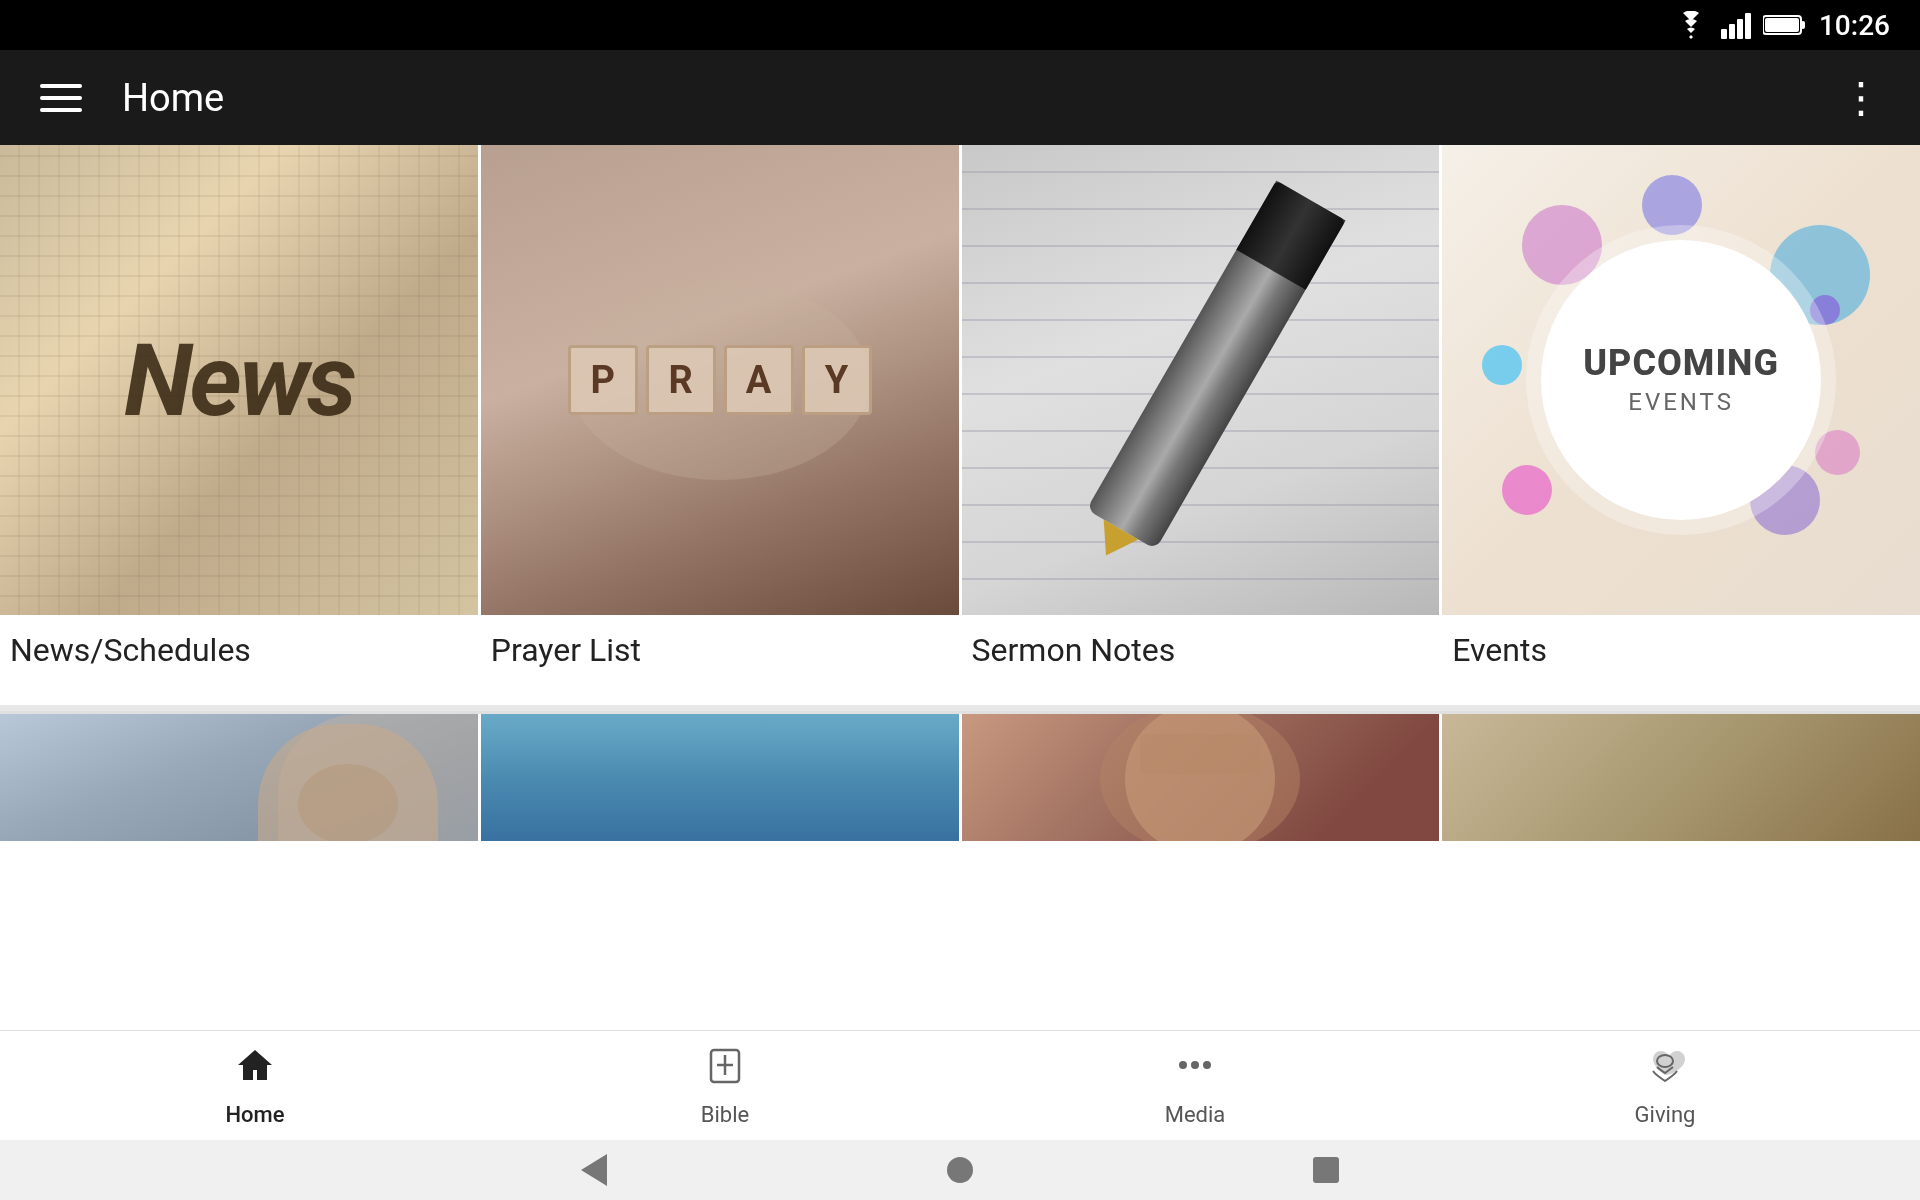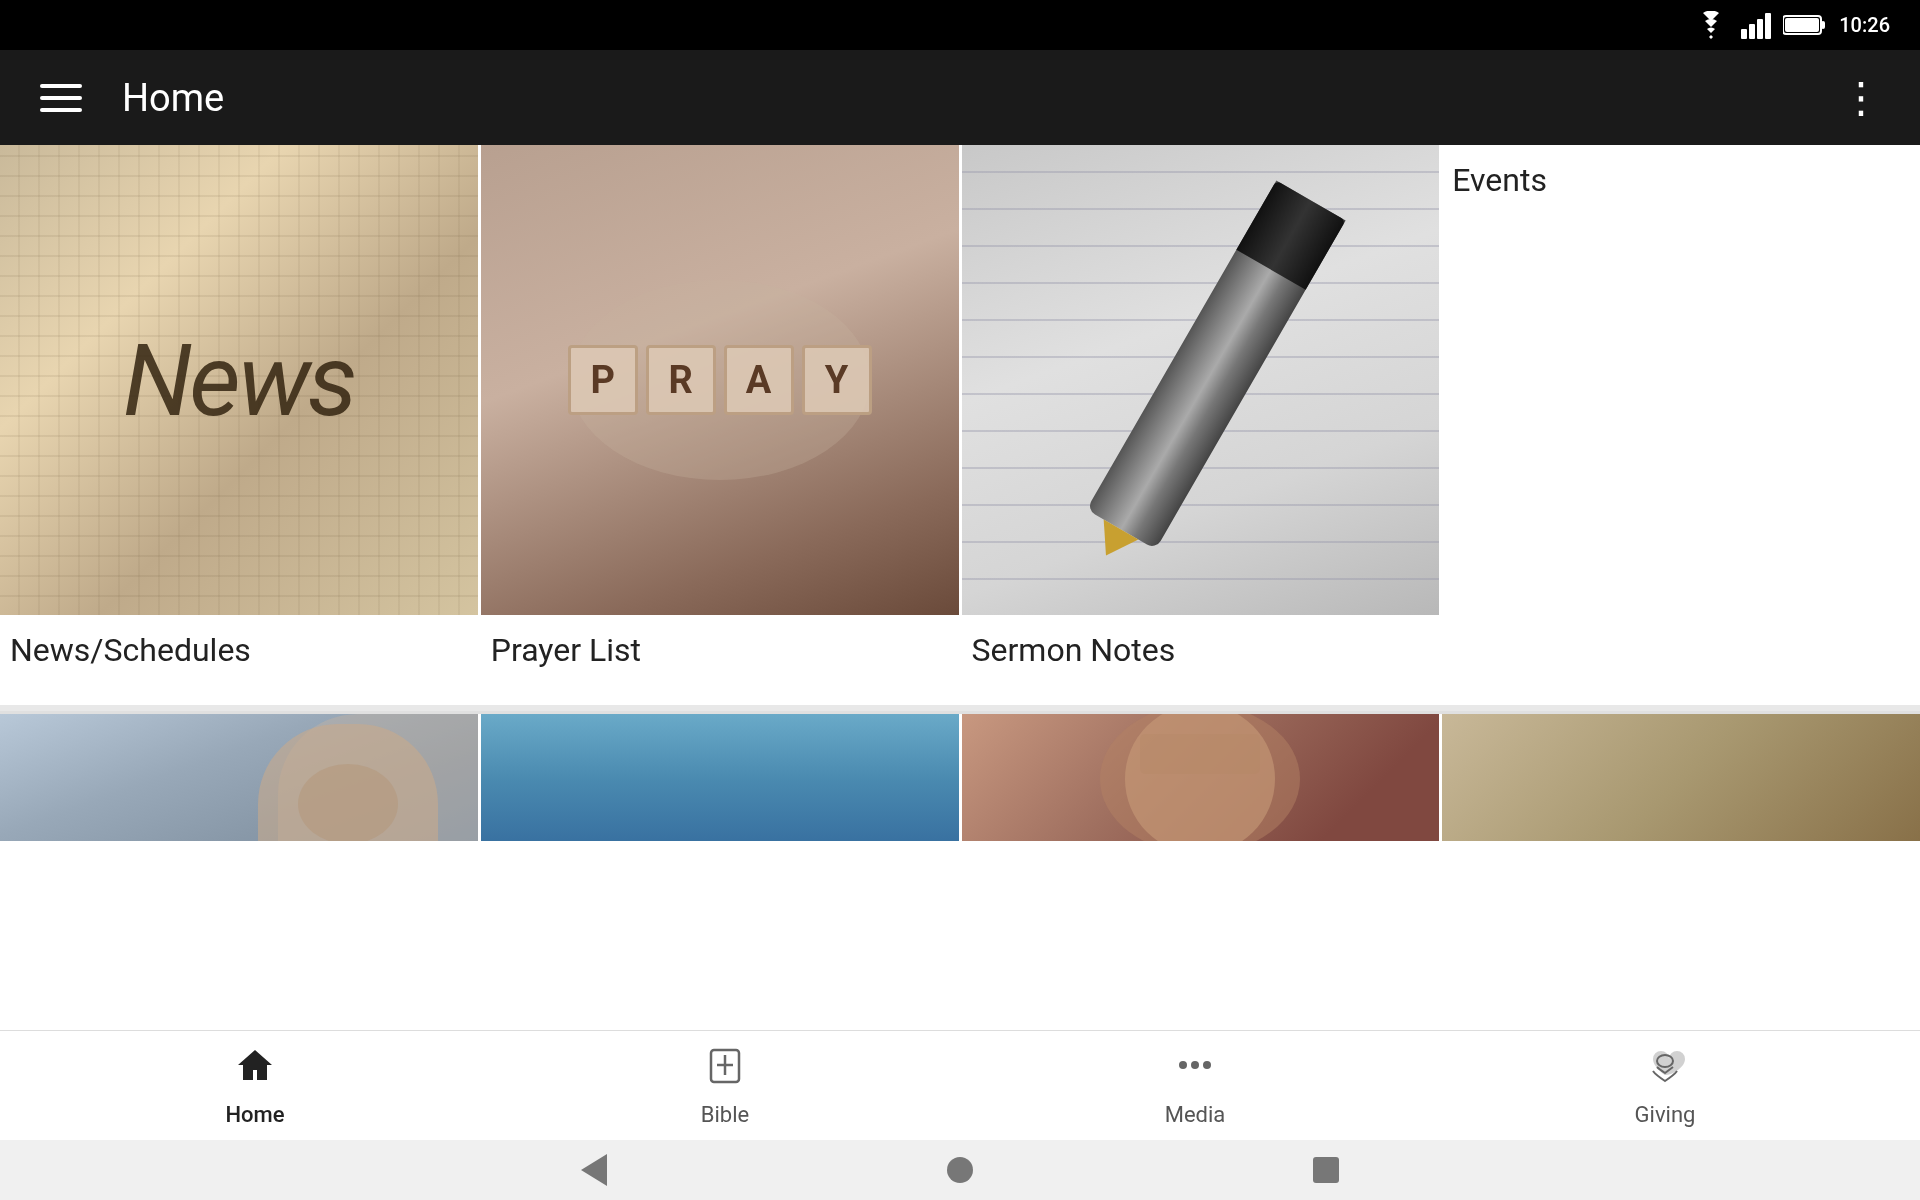--- a/index.html
+++ b/index.html
@@ -22,21 +22,21 @@
       gap: 15px;
     }
     .status-icons {
       display: flex;
       align-items: center;
       gap: 12px;
       color: #fff;
     }
     .status-time {
       color: #fff;
-      font-size: 20px;
+      font-size: 28px;
       font-weight: 500;
     }
 
     
     .toolbar {
       background: #1a1a1a;
       height: 95px;
       display: flex;
       align-items: center;
       padding: 0 40px;
@@ -130,21 +130,21 @@
       repeating-linear-gradient(
         90deg,
         transparent,
         transparent 18px,
         rgba(100,80,50,0.08) 18px,
         rgba(100,80,50,0.08) 20px
       );
     }
     .img-news-text {
       font-size: 100px;
-      font-weight: 400;
+      font-weight: 700;
       color: rgba(50,35,15,0.85);
       font-style: italic;
       position: relative;
       z-index: 1;
       letter-spacing: -3px;
     }
 
     .img-pray {
       width: 100%;
       height: 470px;
@@ -482,20 +482,37 @@
       <div class="img-sermon">
         <div class="pen-shape">
           <div class="pen-cap"></div>
           <div class="pen-tip"></div>
         </div>
       </div>
       <div class="grid-label">Sermon Notes</div>
     </div>
 
     <div class="grid-item">
+      <div class="img-events">
+        <div class="splash-bg">
+
+          <div class="splash-dot" style="width:80px;height:80px;background:rgba(200,100,200,0.5);top:60px;left:80px;"></div>
+          <div class="splash-dot" style="width:60px;height:60px;background:rgba(100,100,230,0.5);top:30px;left:200px;"></div>
+          <div class="splash-dot" style="width:100px;height:100px;background:rgba(0,150,230,0.4);top:80px;right:50px;"></div>
+          <div class="splash-dot" style="width:50px;height:50px;background:rgba(230,50,200,0.5);bottom:100px;left:60px;"></div>
+          <div class="splash-dot" style="width:70px;height:70px;background:rgba(100,60,210,0.4);bottom:80px;right:100px;"></div>
+          <div class="splash-dot" style="width:40px;height:40px;background:rgba(0,180,255,0.5);top:200px;left:40px;"></div>
+          <div class="splash-dot" style="width:45px;height:45px;background:rgba(210,80,190,0.4);bottom:140px;right:60px;"></div>
+          <div class="splash-dot" style="width:30px;height:30px;background:rgba(130,60,220,0.5);top:150px;right:80px;"></div>
+        </div>
+        <div class="splash-circle">
+          <span class="upcoming-text">UPCOMING</span>
+          <span class="events-text">EVENTS</span>
+        </div>
+      </div>
       <div class="grid-label">Events</div>
     </div>
 
   </div>
 
   <div class="section-divider"></div>
 
   <div class="grid-row bottom-grid">
     <div class="grid-item">
       <div class="img-bottom-1" style="background: linear-gradient(160deg, #b8c8d8 0%, #98a8b8 40%, #8898a8 70%, #7890a8 100%); position:relative; overflow:hidden;">

